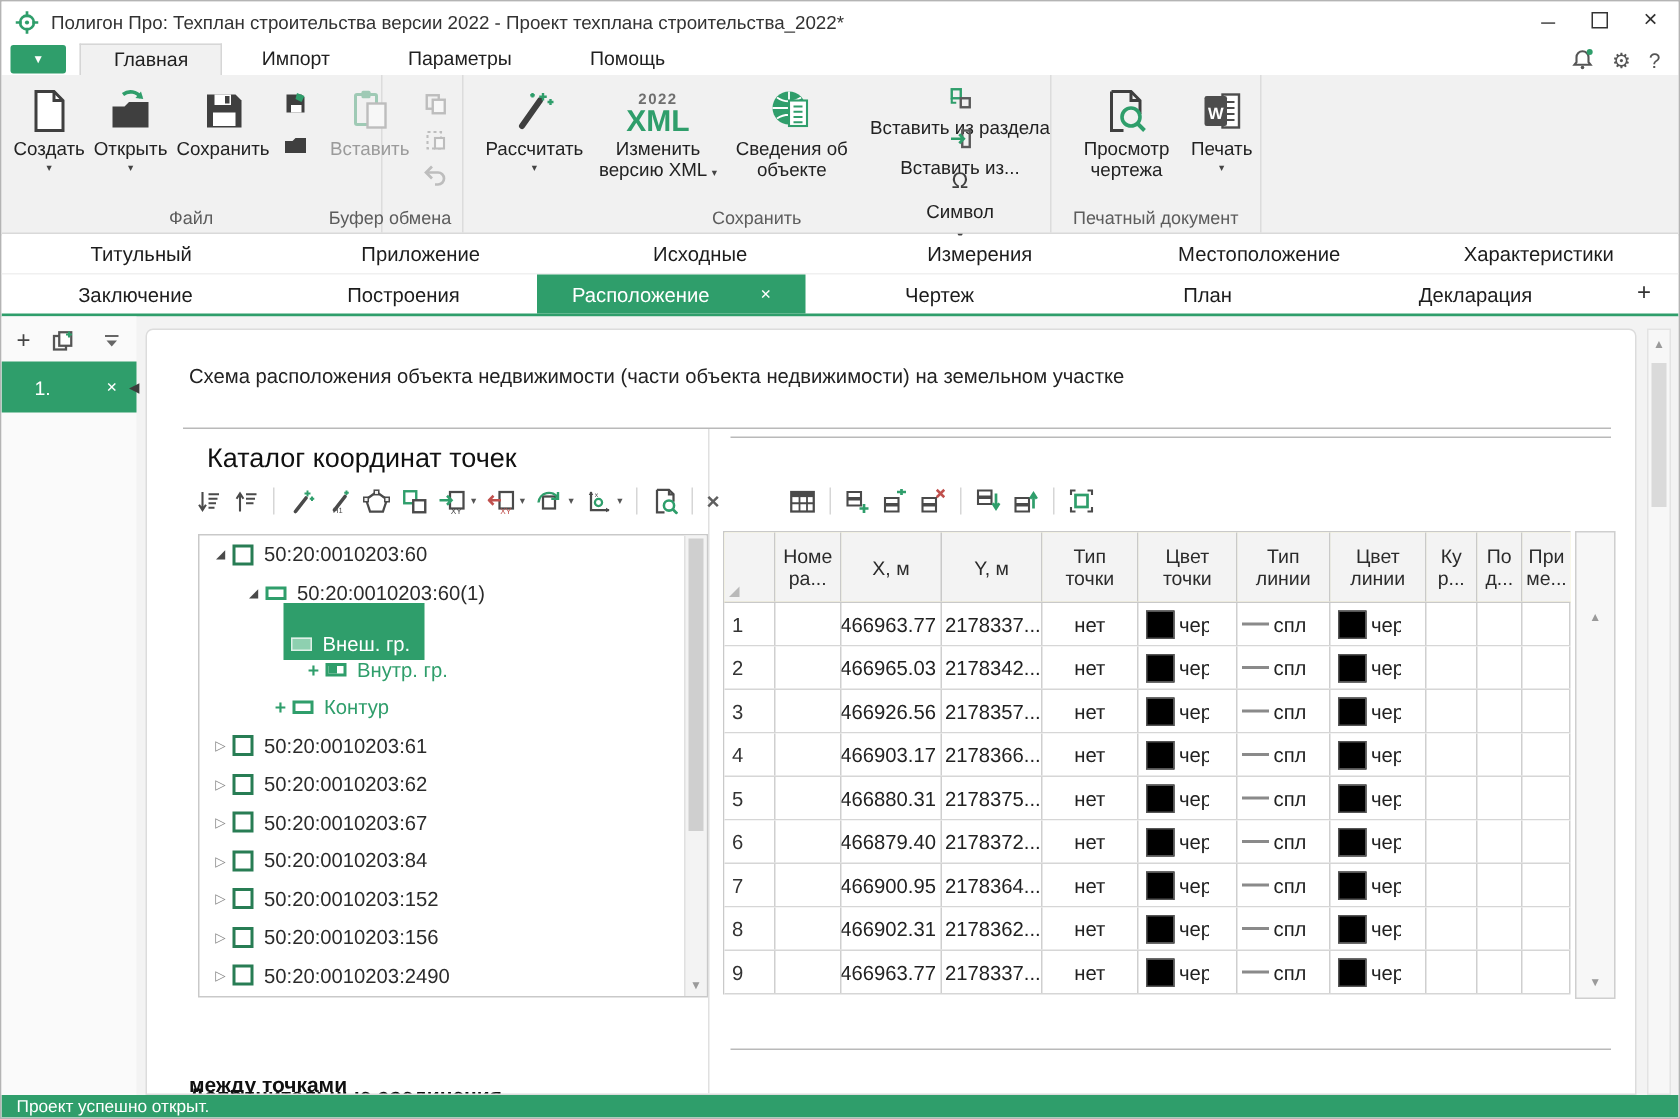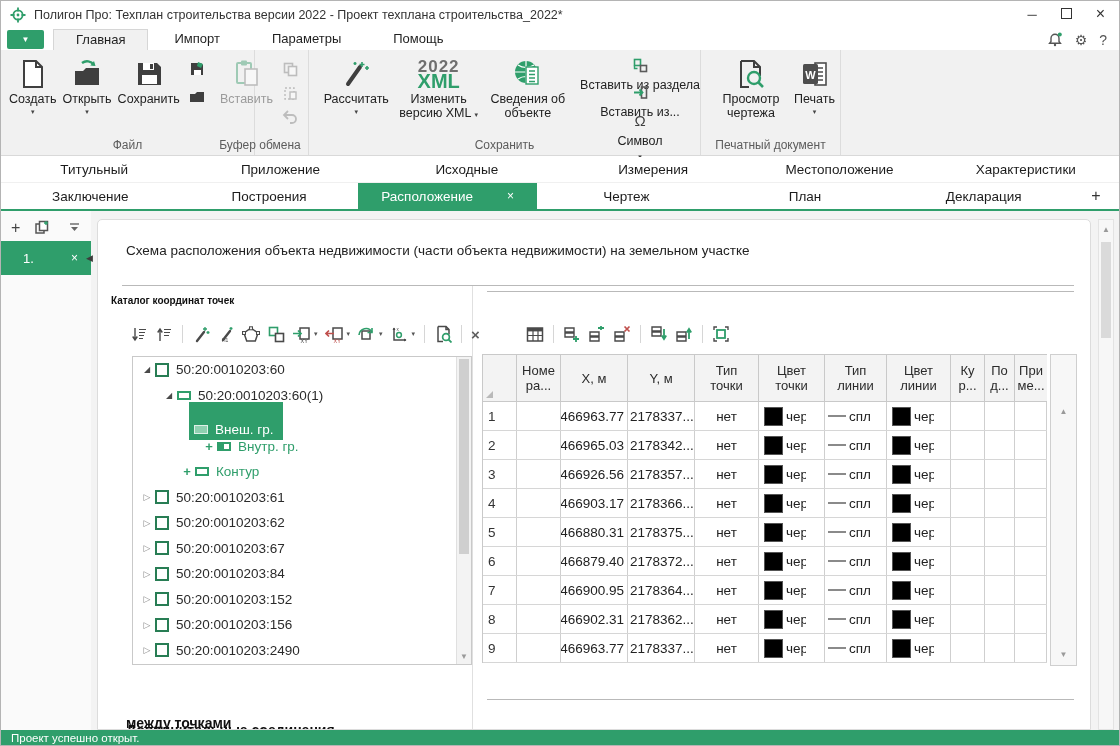--- a/index.html
+++ b/index.html
@@ -29,21 +29,21 @@
   .glabel { position:absolute; bottom:3px; left:0; right:0; text-align:center; font-size:12px; color:#5c5c5c; white-space:nowrap; }
   .grow { display:flex; align-items:flex-start; height:86px; }
   .bigbtn { display:flex; flex-direction:column; align-items:center; padding-top:6px; }
   .bicon { height:36px; display:flex; align-items:center; justify-content:center; }
   .blabel { font-size:12.5px; color:#222; line-height:14px; text-align:center; }
   .blabel.dis { color:#9b9b9b; }
   .caret { font-size:7px; color:#444; margin-top:2px; }
   .caret-inline { font-size:7px; color:#444; }
   .smallcol { display:flex; flex-direction:column; gap:10px; padding-top:10px; }
   .srow { display:flex; align-items:center; gap:5px; font-size:12.5px; color:#222; height:20px; white-space:nowrap;flex-direction:column; }
-  .xmlyear { font-size:17px; font-weight:bold; color:#6f6f6f; letter-spacing:1px; line-height:13px; text-align:center; }
+  .xmlyear { font-size:10px; font-weight:bold; color:#6f6f6f; letter-spacing:1px; line-height:13px; text-align:center; }
   .xmlword { font-size:20px; font-weight:bold; color:var(--acc); line-height:16px; text-align:left; }
 
   
   #doctabs { position:absolute; left:0; top:156px; right:0; height:54px; background:#fff; border-bottom:2px solid var(--acc); }
   .tabrow { height:26px; display:flex; }
   .tabrow.first { border-bottom:1px solid #f0f0f0; }
   .dtab { flex:1; display:flex; align-items:center; justify-content:center; font-size:13.5px; color:#1c1c1c; white-space:nowrap; }
   .dtab.active { background:var(--acc); color:#fff; }
   .dtab .tclose { margin-left:34px; font-size:12px; color:#fff; }
   .addtab { flex:0 0 46px; display:flex; align-items:center; justify-content:center; font-size:16px; color:#333; }
@@ -58,21 +58,21 @@
   #collapsearrow { position:absolute; left:85px; top:42px; font-size:9px; color:#3c3c3c; }
 
   #card { position:absolute; left:96px; top:8px; width:994px; bottom:0; background:#fff; border:1px solid #dcdcdc; border-radius:5px 5px 0 0; overflow:hidden; }
   #outersb { position:absolute; right:5px; top:8px; width:16px; bottom:0; background:#f7f7f7; border:1px solid #e3e3e3; }
   #outersb .sarr { position:absolute; top:5px; left:0; right:0; text-align:center; font-size:8px; color:#9a9a9a; }
   #outersb .sthumb { position:absolute; left:2px; right:2px; top:22px; height:96px; background:#dadada; }
 
   .heading { position:absolute; left:28px; top:23px; font-size:13.5px; color:#222; }
   .hr { position:absolute; border-top:1px solid #b9b9b9; }
   #hr1 { left:24px; right:16px; top:65px; }
-  #catalog { position:absolute; left:13px; top:75px; font-size:10px; font-weight:bold; color:#101010; }
+  #catalog { position:absolute; left:40px; top:75px; font-size:18px; font-weight:normal; color:#101010; }
   #vdiv { position:absolute; left:374px; top:66px; bottom:0; width:1px; background:#e0e0e0; }
   #hr2 { left:389px; right:16px; top:71px; }
   #hr3 { left:389px; right:16px; top:479px; }
   #extra1 { position:absolute; left:28px; top:467px; font-size:14px; font-weight:bold; color:#101010;margin-top:35px; }
   #extra2 { position:absolute; left:28px; top:495px; font-size:14px; font-weight:bold; color:#101010; }
 
   
   .ttools { position:absolute; top:101px; height:26px; display:flex; align-items:center; gap:7px; }
   #treetools { left:32px; }
   #tabletools { left:428px; }

